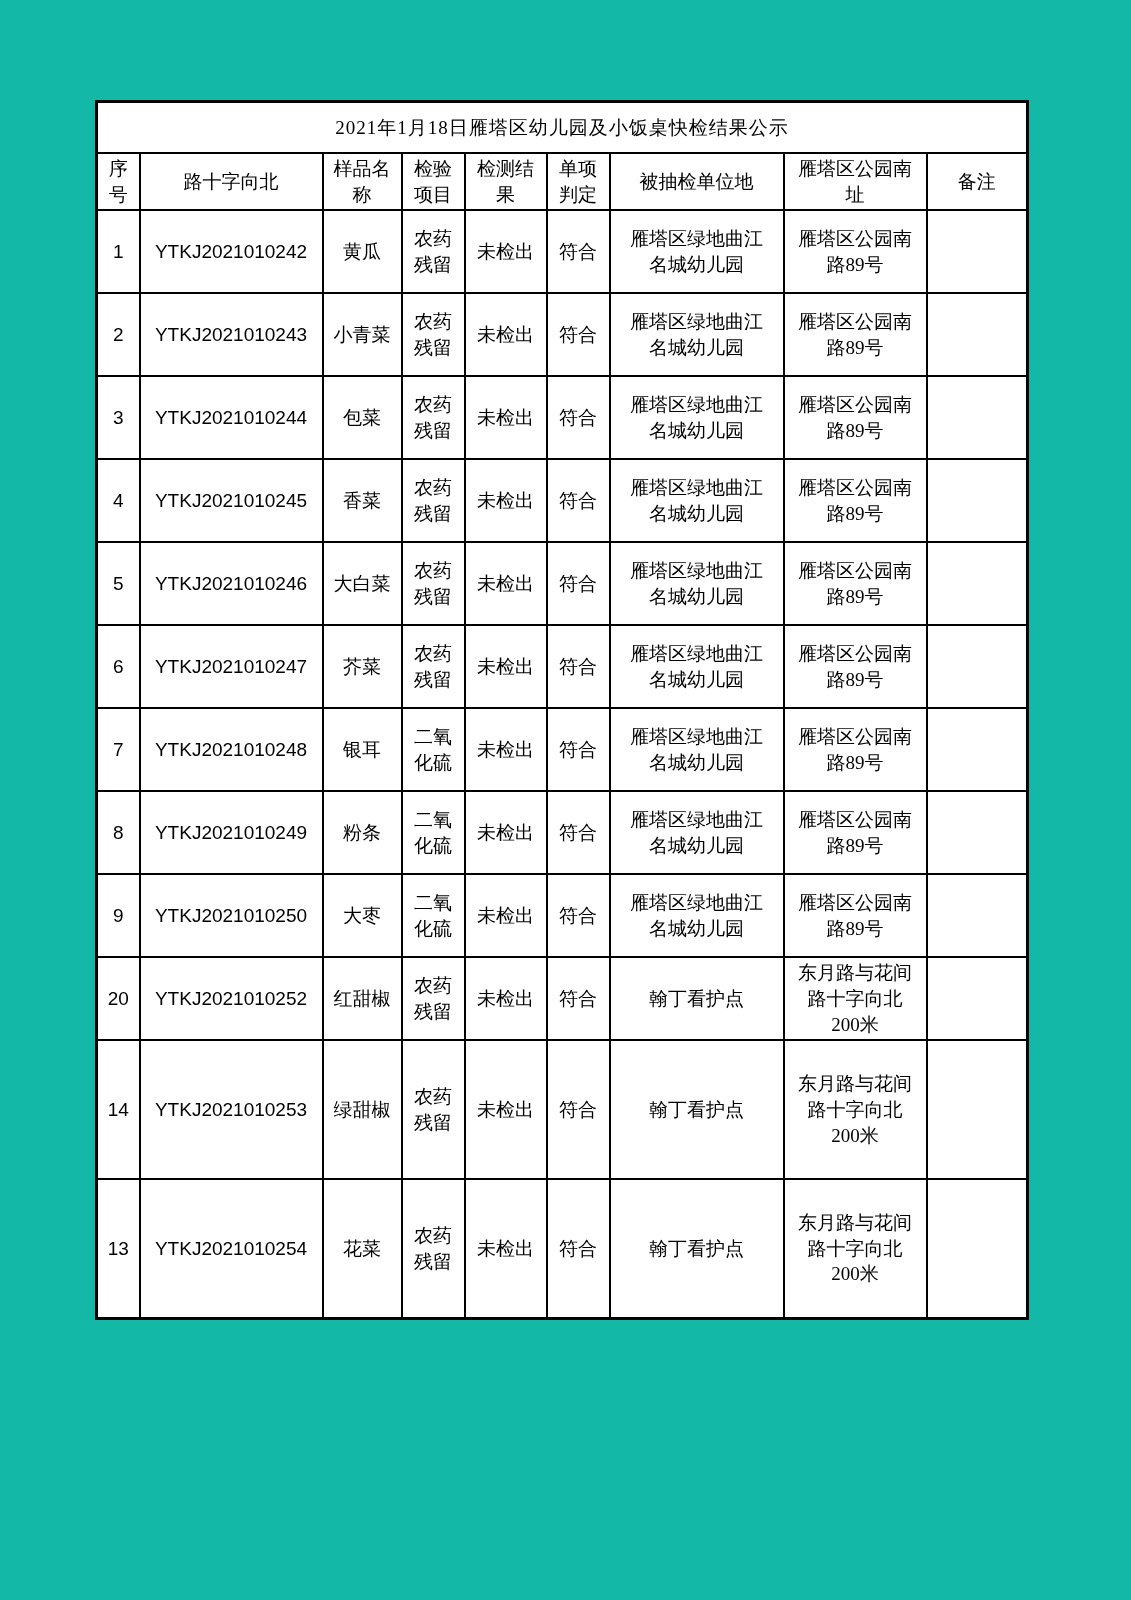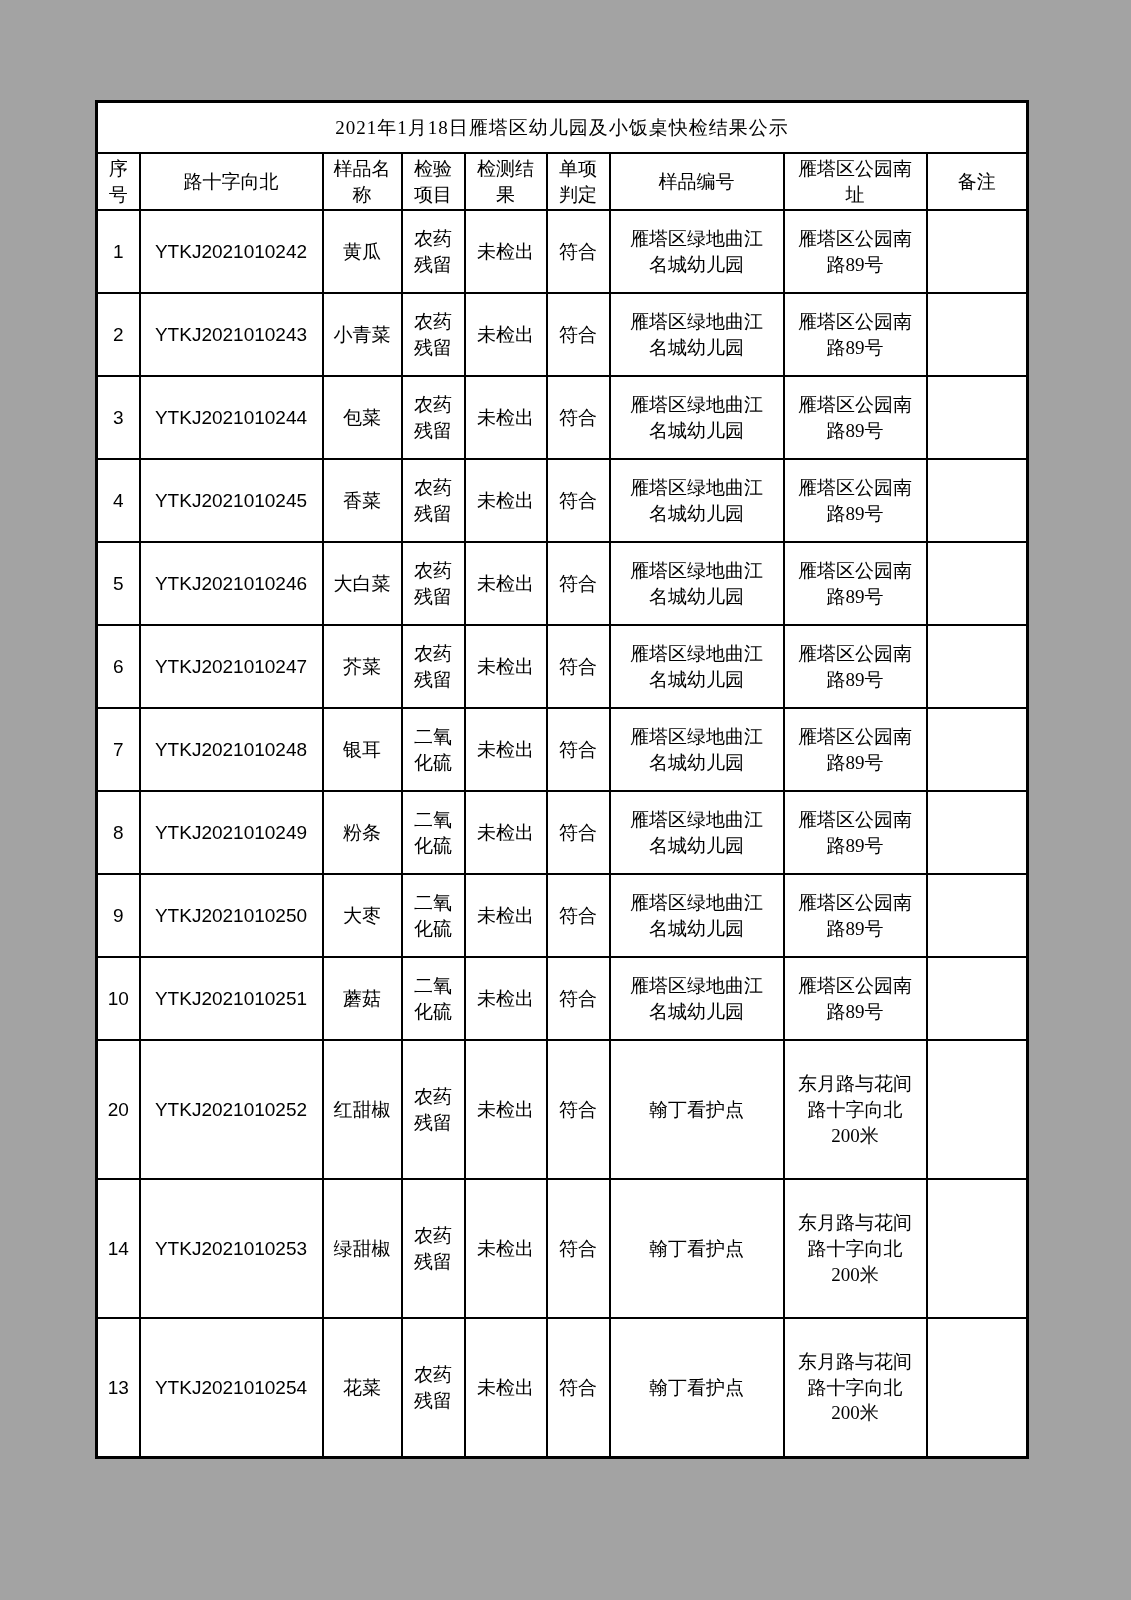--- a/index.html
+++ b/index.html
@@ -4,21 +4,21 @@
 <style>
   html, body {
     margin: 0;
     padding: 0;
     background: #ffffff;
   }
   .page {
     position: relative;
     width: 1131px;
     height: 1600px;
-    background: #a3a3a3;
+    background: #14b8a6;
     color: #000000;
     font-family: "Liberation Serif", "DejaVu Serif", serif;
     text-decoration: underline;
   }
   table.report-table {
     position: absolute;
     left: 95px;
     top: 100px;
     width: 931px;
     border-collapse: collapse;
@@ -85,21 +85,21 @@
 号</th>
         <th>路十字向北</th>
         <th>样品名
 称</th>
         <th>检验
 项目</th>
         <th>检测结
 果</th>
         <th>单项
 判定</th>
-        <th>样品编号</th>
+        <th>被抽检单位地</th>
         <th>雁塔区公园南
 址</th>
         <th>备注</th>
       </tr>
     </thead>
     <tbody id="table-body">
         <tr class="data-row">
     <td class="c-no">1</td>
     <td class="c-id">YTKJ2021010242</td>
     <td>黄瓜</td>
@@ -219,34 +219,20 @@
 化硫</td>
     <td>未检出</td>
     <td>符合</td>
     <td>雁塔区绿地曲江
 名城幼儿园</td>
     <td>雁塔区公园南
 路89号</td>
     <td></td>
   </tr>
         <tr class="data-row">
-    <td class="c-no">10</td>
-    <td class="c-id">YTKJ2021010251</td>
-    <td>蘑菇</td>
-    <td>二氧
-化硫</td>
-    <td>未检出</td>
-    <td>符合</td>
-    <td>雁塔区绿地曲江
-名城幼儿园</td>
-    <td>雁塔区公园南
-路89号</td>
-    <td></td>
-  </tr>
-        <tr class="data-row">
     <td class="c-no">20</td>
     <td class="c-id">YTKJ2021010252</td>
     <td>红甜椒</td>
     <td>农药
 残留</td>
     <td>未检出</td>
     <td>符合</td>
     <td>翰丁看护点</td>
     <td>东月路与花间
 路十字向北

